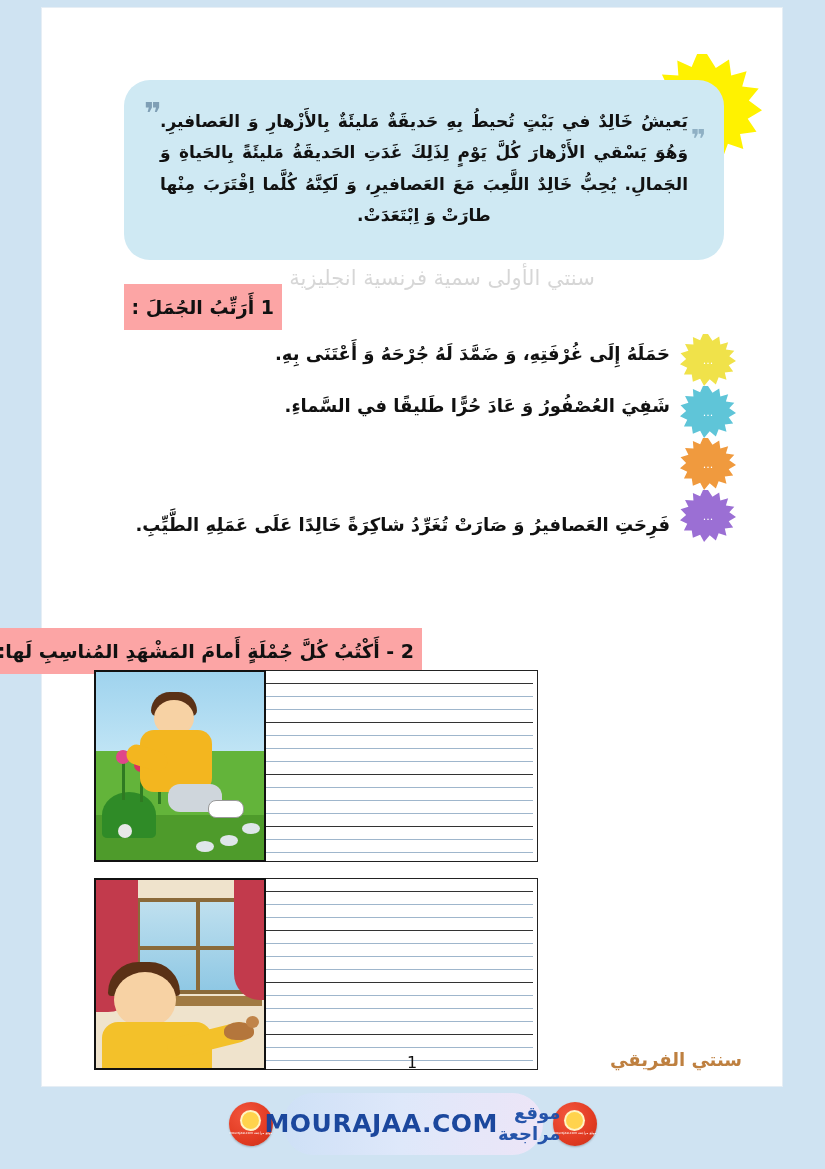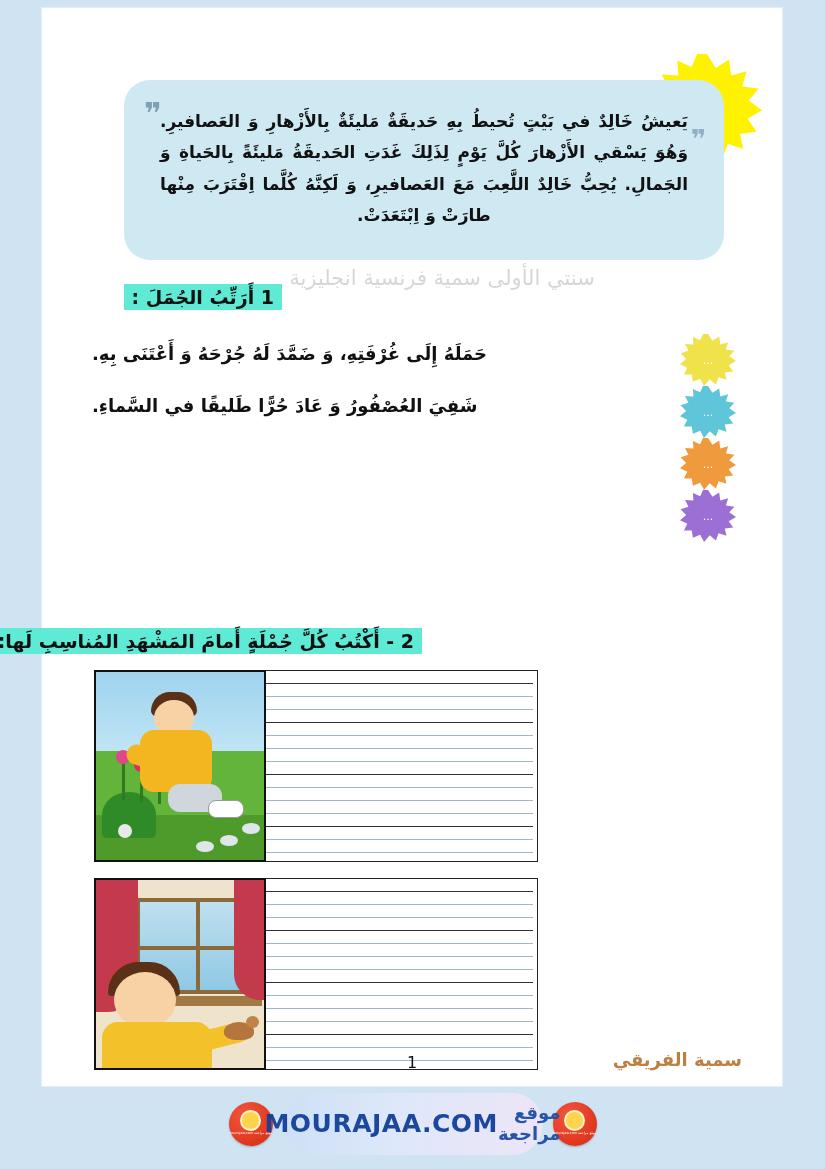--- a/index.html
+++ b/index.html
@@ -164,22 +164,22 @@
     font-size: 21px;
     color: #c9c9c9;
     opacity: .75;
     letter-spacing: 1px;
     pointer-events: none;
   }
 
   
   .q-head {
     position: absolute;
-    background: #5eead4;
-    padding: 2px 8px;
+    background: #fca5a5;
+    padding: 12px 8px;
     font-size: 19px;
     font-weight: bold;
     color: #111;
     white-space: nowrap;
   }
   #q1-head { top: 276px; right: 500px; }
   #q2-head { top: 620px; right: 360px; }
 
   
   .sent-list {
@@ -196,21 +196,21 @@
     display: flex;
     align-items: center;
   }
   .sent-row p {
     margin: 0;
     font-size: 18px;
     font-weight: bold;
     color: #111;
     line-height: 1.7;
     width: 100%;
-    text-align: left;
+    text-align: right;
   }
   .burst {
     position: absolute;
     right: 6px;
     top: 6px;
     width: 56px;
     height: 52px;
     clip-path: polygon(50% 0%, 58% 13%, 70% 5%, 72% 20%, 86% 16%, 82% 30%, 97% 32%,
                        88% 43%, 100% 52%, 87% 60%, 95% 72%, 80% 74%, 83% 88%,
                        69% 83%, 64% 97%, 53% 87%, 43% 100%, 36% 86%, 23% 92%,
@@ -365,20 +365,21 @@
       <div class="burst" style="background:#5fc5d8">...</div>
       <p>شَفِيَ العُصْفُورُ وَ عَادَ حُرًّا طَليقًا في السَّماءِ.</p>
     </div>
 
     <div class="sent-row">
       <div class="burst" style="background:#f09a3e">...</div>
     </div>
 
     <div class="sent-row" style="min-height:82px">
       <div class="burst" style="background:#9b6fd4">...</div>
+      <p>فَرِحَتِ العَصافيرُ وَ صَارَتْ تُغَرِّدُ شاكِرَةً خَالِدًا عَلَى عَمَلِهِ الطَّيِّبِ.</p>
     </div>
 
   </div>
 
   <div class="q-head" id="q2-head">2 - أَكْتُبُ كُلَّ جُمْلَةٍ أَمامَ المَشْهَدِ المُناسِبِ لَها:</div>
 
   <div class="work-area">
 
     <div class="row row-1">
       <div class="lines-box">
@@ -452,21 +453,21 @@
         <div class="boy2-head"></div>
         <div class="boy2-body"></div>
         <div class="boy2-arm"></div>
         <div class="bird"></div>
         <div class="bird-head"></div>
       </div>
     </div>
 
   </div>
 
-  <div class="signature">سمية الفريقي</div>
+  <div class="signature">سنتي الفريقي</div>
   <div class="page-num">1</div>
 </div>
 
 <div class="wm-bar wm-bottom">
   <div class="wm-badge">
     <div class="bsun"></div>
     <div class="btxt">موقع مراجعة mourajaa.com</div>
   </div>
   <div class="wm-pill">
     <div class="wm-line1">موقع مراجعة</div>

